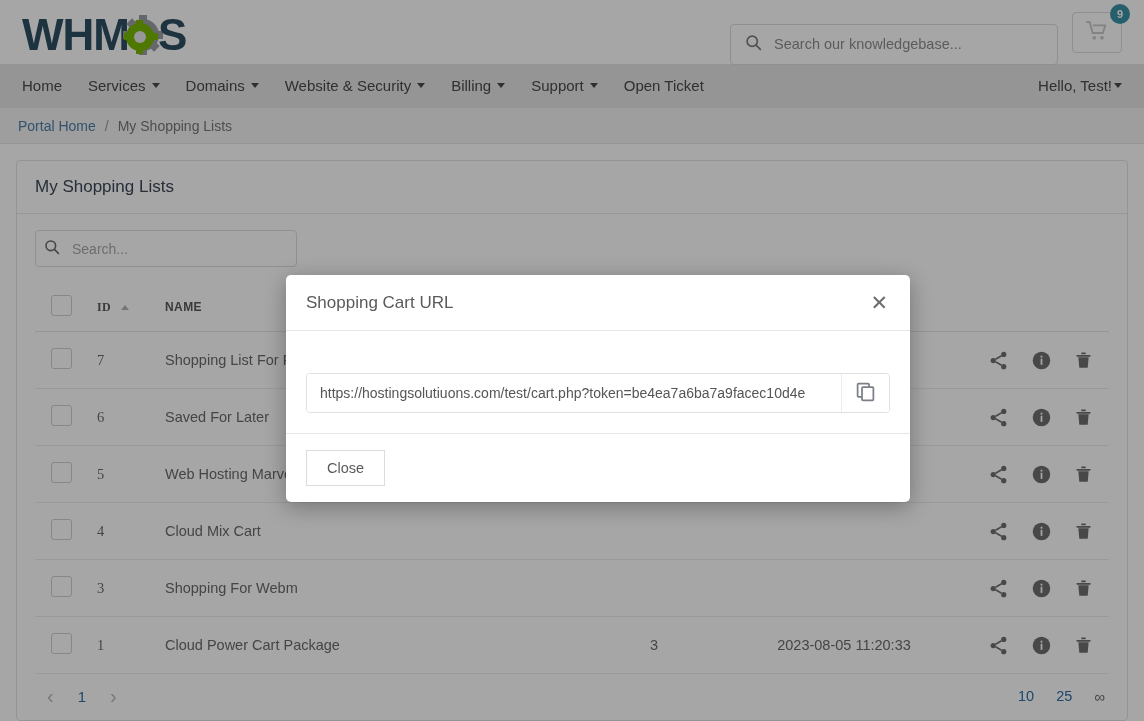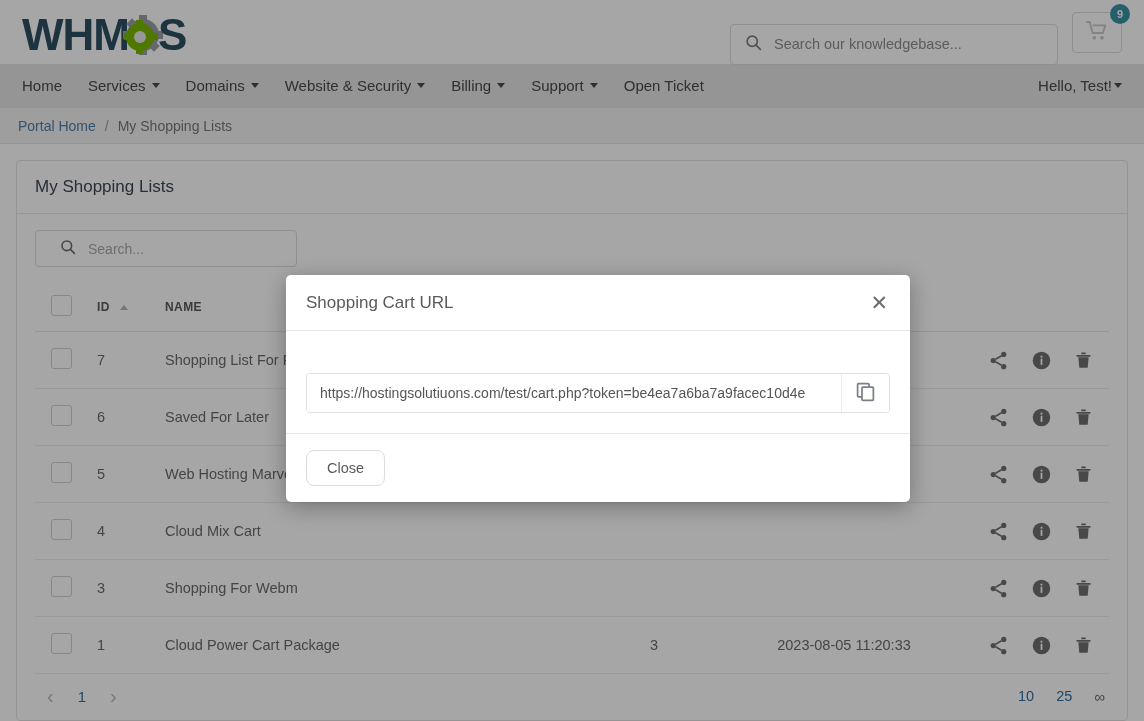--- a/index.html
+++ b/index.html
@@ -97,40 +97,40 @@
   .card {
     background:#fff; border:1px solid #e4e4e4; border-radius:4px;
   }
   .card-header {
     padding:16px 18px; font-size:17px; color:#3c4858;
     border-bottom:1px solid #e9e9e9;
   }
   .card-body { padding:16px 18px 0 18px; }
   .tbl-search {
     width:262px; height:37px; border:1px solid #dedede; border-radius:4px;
-    display:flex; align-items:center; gap:10px; padding:0 24px;
+    display:flex; align-items:center; gap:10px; padding:0 8px;
   }
   .tbl-search input {
     border:0; outline:0; background:transparent; width:100%;
     font-size:14px; color:#555; font-family:"Liberation Sans",sans-serif;
   }
   .tbl-search input::placeholder { color:#a9a9a9; }
 
   table.lists { width:100%; border-collapse:collapse; margin-top:16px; }
   table.lists th {
     text-align:left; font-size:12px; letter-spacing:.4px;
     color:#5a5a5a; font-weight:700;
     padding:12px 8px; border-bottom:1px solid #e5e5e5;
   }
   table.lists td {
     font-size:14.5px; color:#6b6b6b;
     padding:16px 8px; border-bottom:1px solid #ededed;
   }
   .col-chk { width:54px; padding-left:16px !important; }
-  .col-id  { width:68px; }
+  .col-id  { width:68px;font-family:Liberation Serif, serif; }
   .col-name{ }
   .col-items { width:150px; text-align:center; }
   .col-date { width:230px; text-align:center; }
   .col-act  { width:150px; text-align:right; padding-right:16px !important; }
   .sort-caret {
     display:inline-block; margin-left:6px;
     width:0;height:0;border-left:4px solid transparent;
     border-right:4px solid transparent;border-bottom:5px solid #b5b5b5;
     vertical-align:middle;
   }
@@ -186,21 +186,21 @@
   }
   .copy-btn {
     width:48px; border:0; border-left:1px solid #ececec;
     background:#fff; display:flex; align-items:center; justify-content:center;
     cursor:pointer;
   }
   .modal-footer {
     border-top:1px solid #e6e6e6; padding:16px 20px;
   }
   .btn-close-modal {
-    background:#fff; border:1px solid #dcdcdc; border-radius:8px;
+    background:#fff; border:1px solid #dcdcdc; border-radius:0;
     padding:9px 20px; font-size:14.5px; color:#5a5a5a; cursor:pointer;
     font-family:"Liberation Sans", sans-serif;
   }
 </style>
 </head>
 <body>
 
 <div id="page-underlay">
 
   <div class="site-header">

